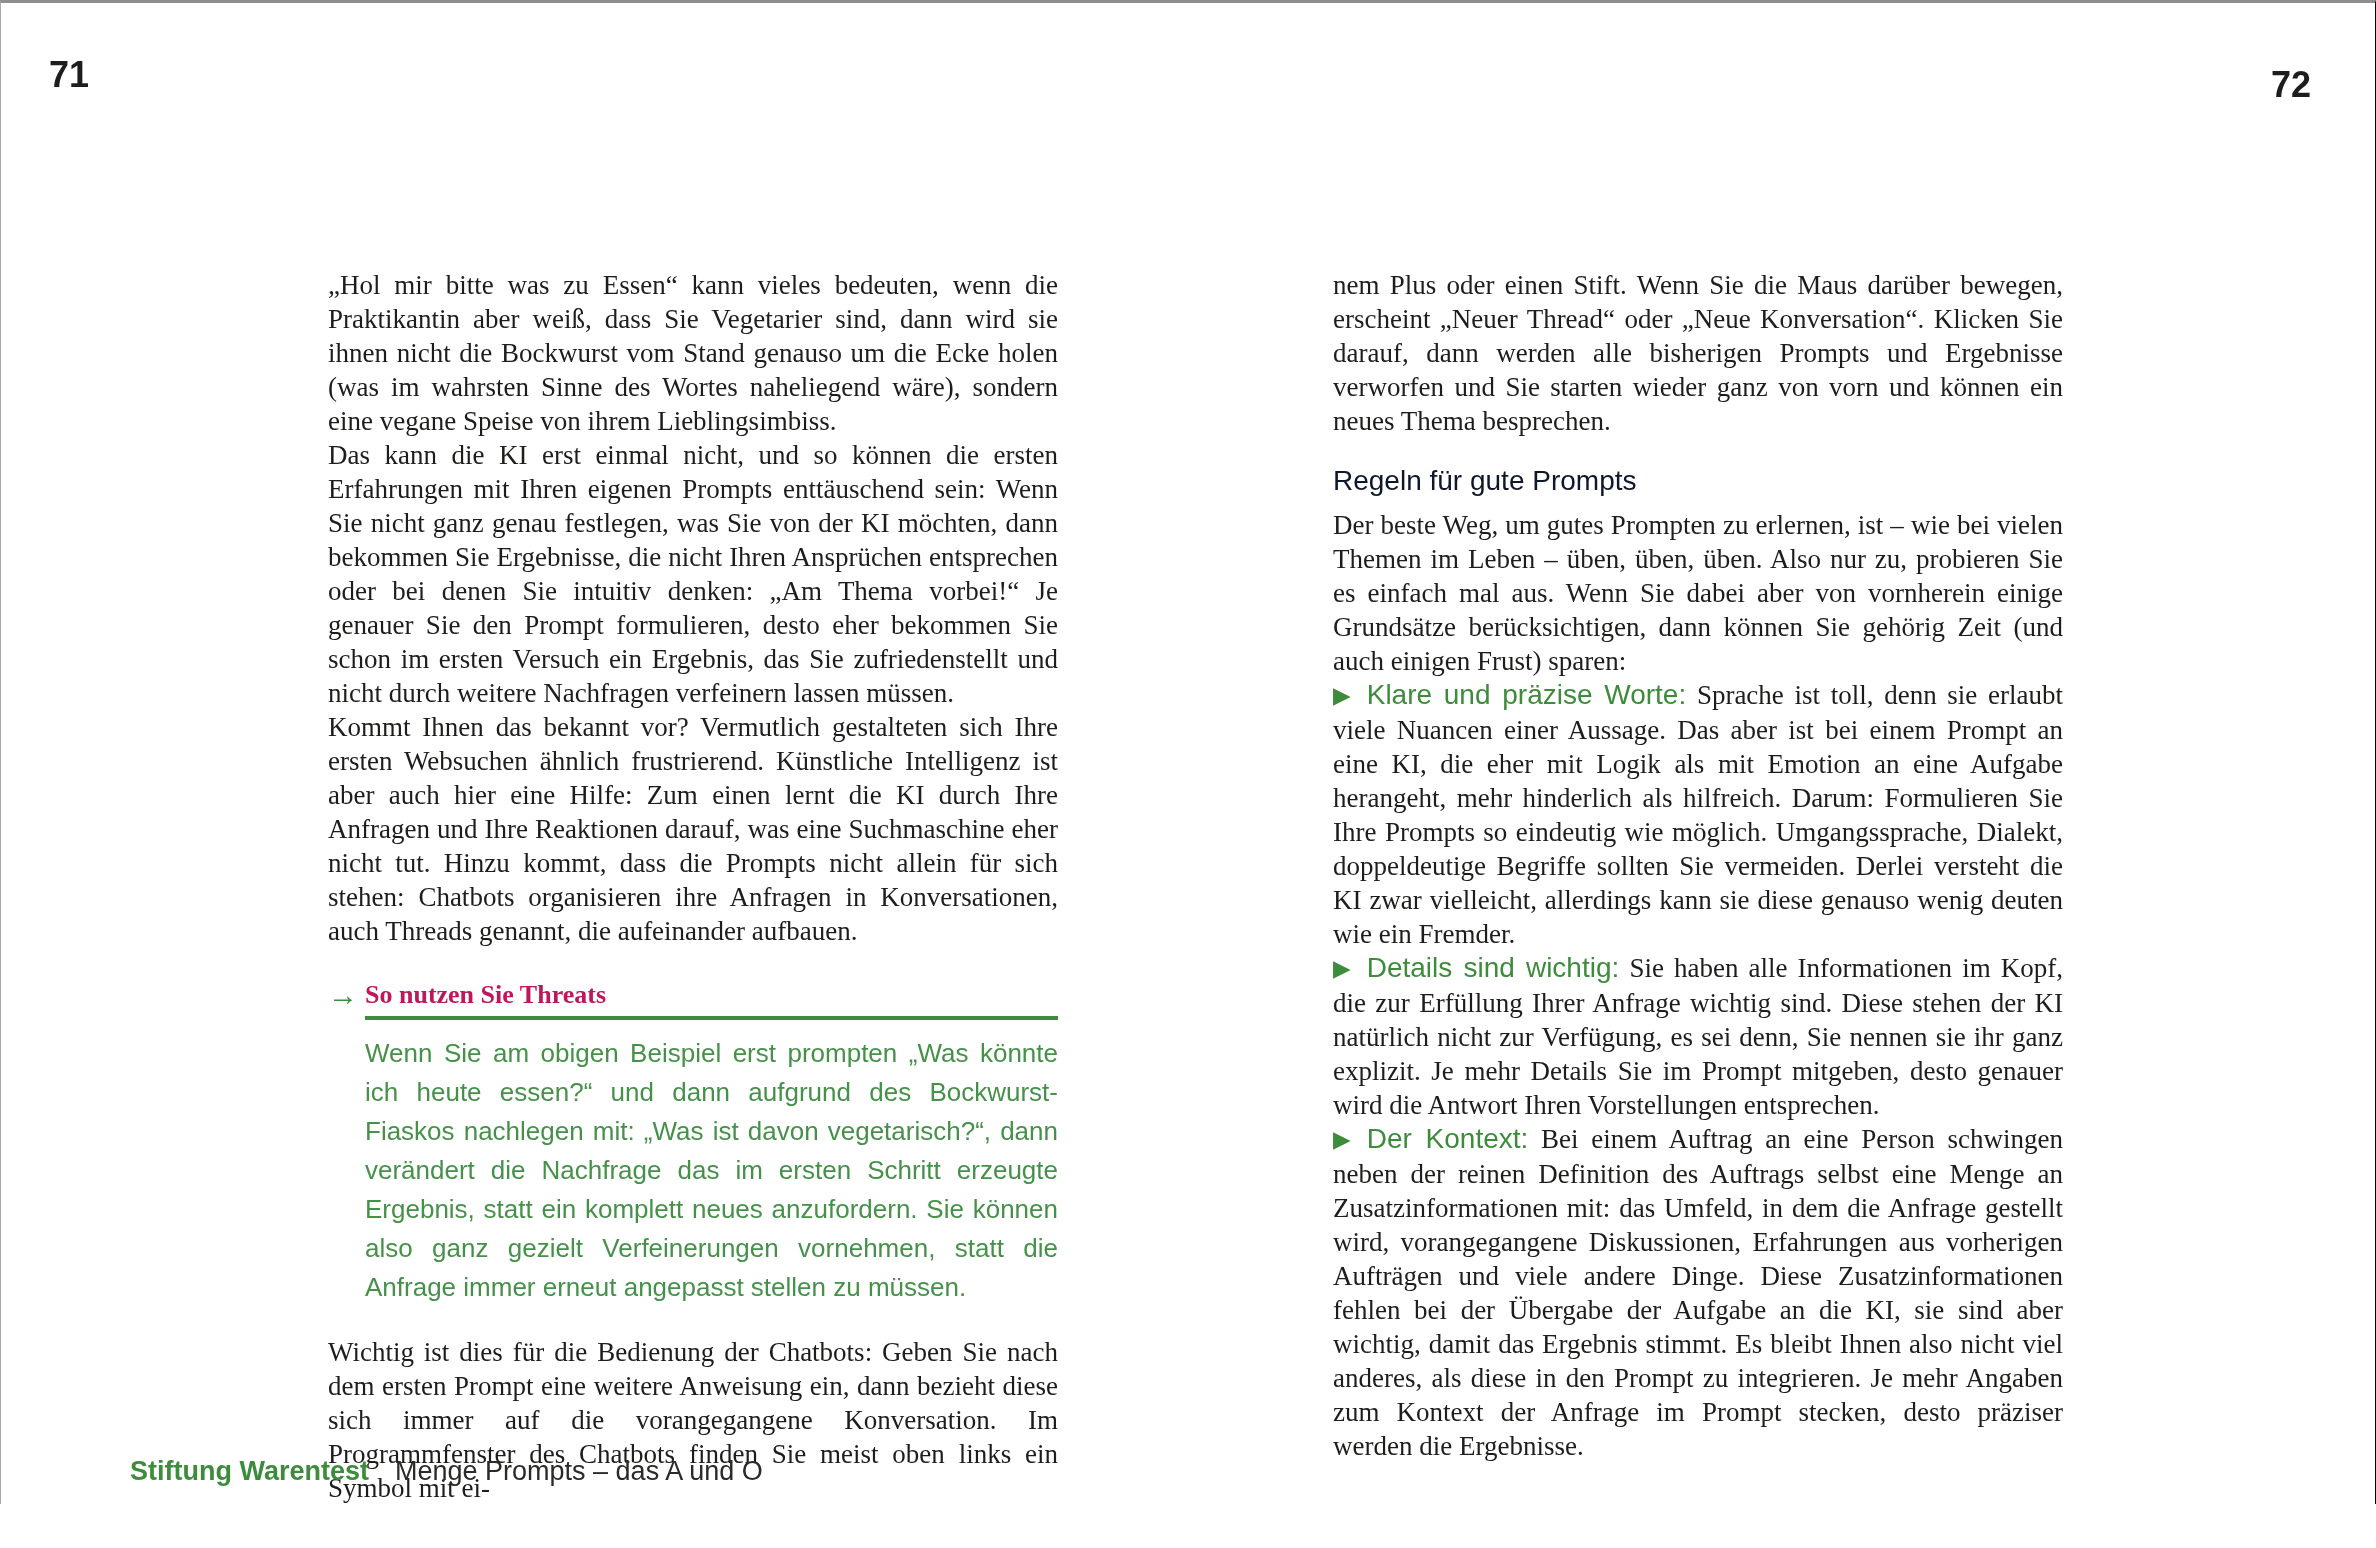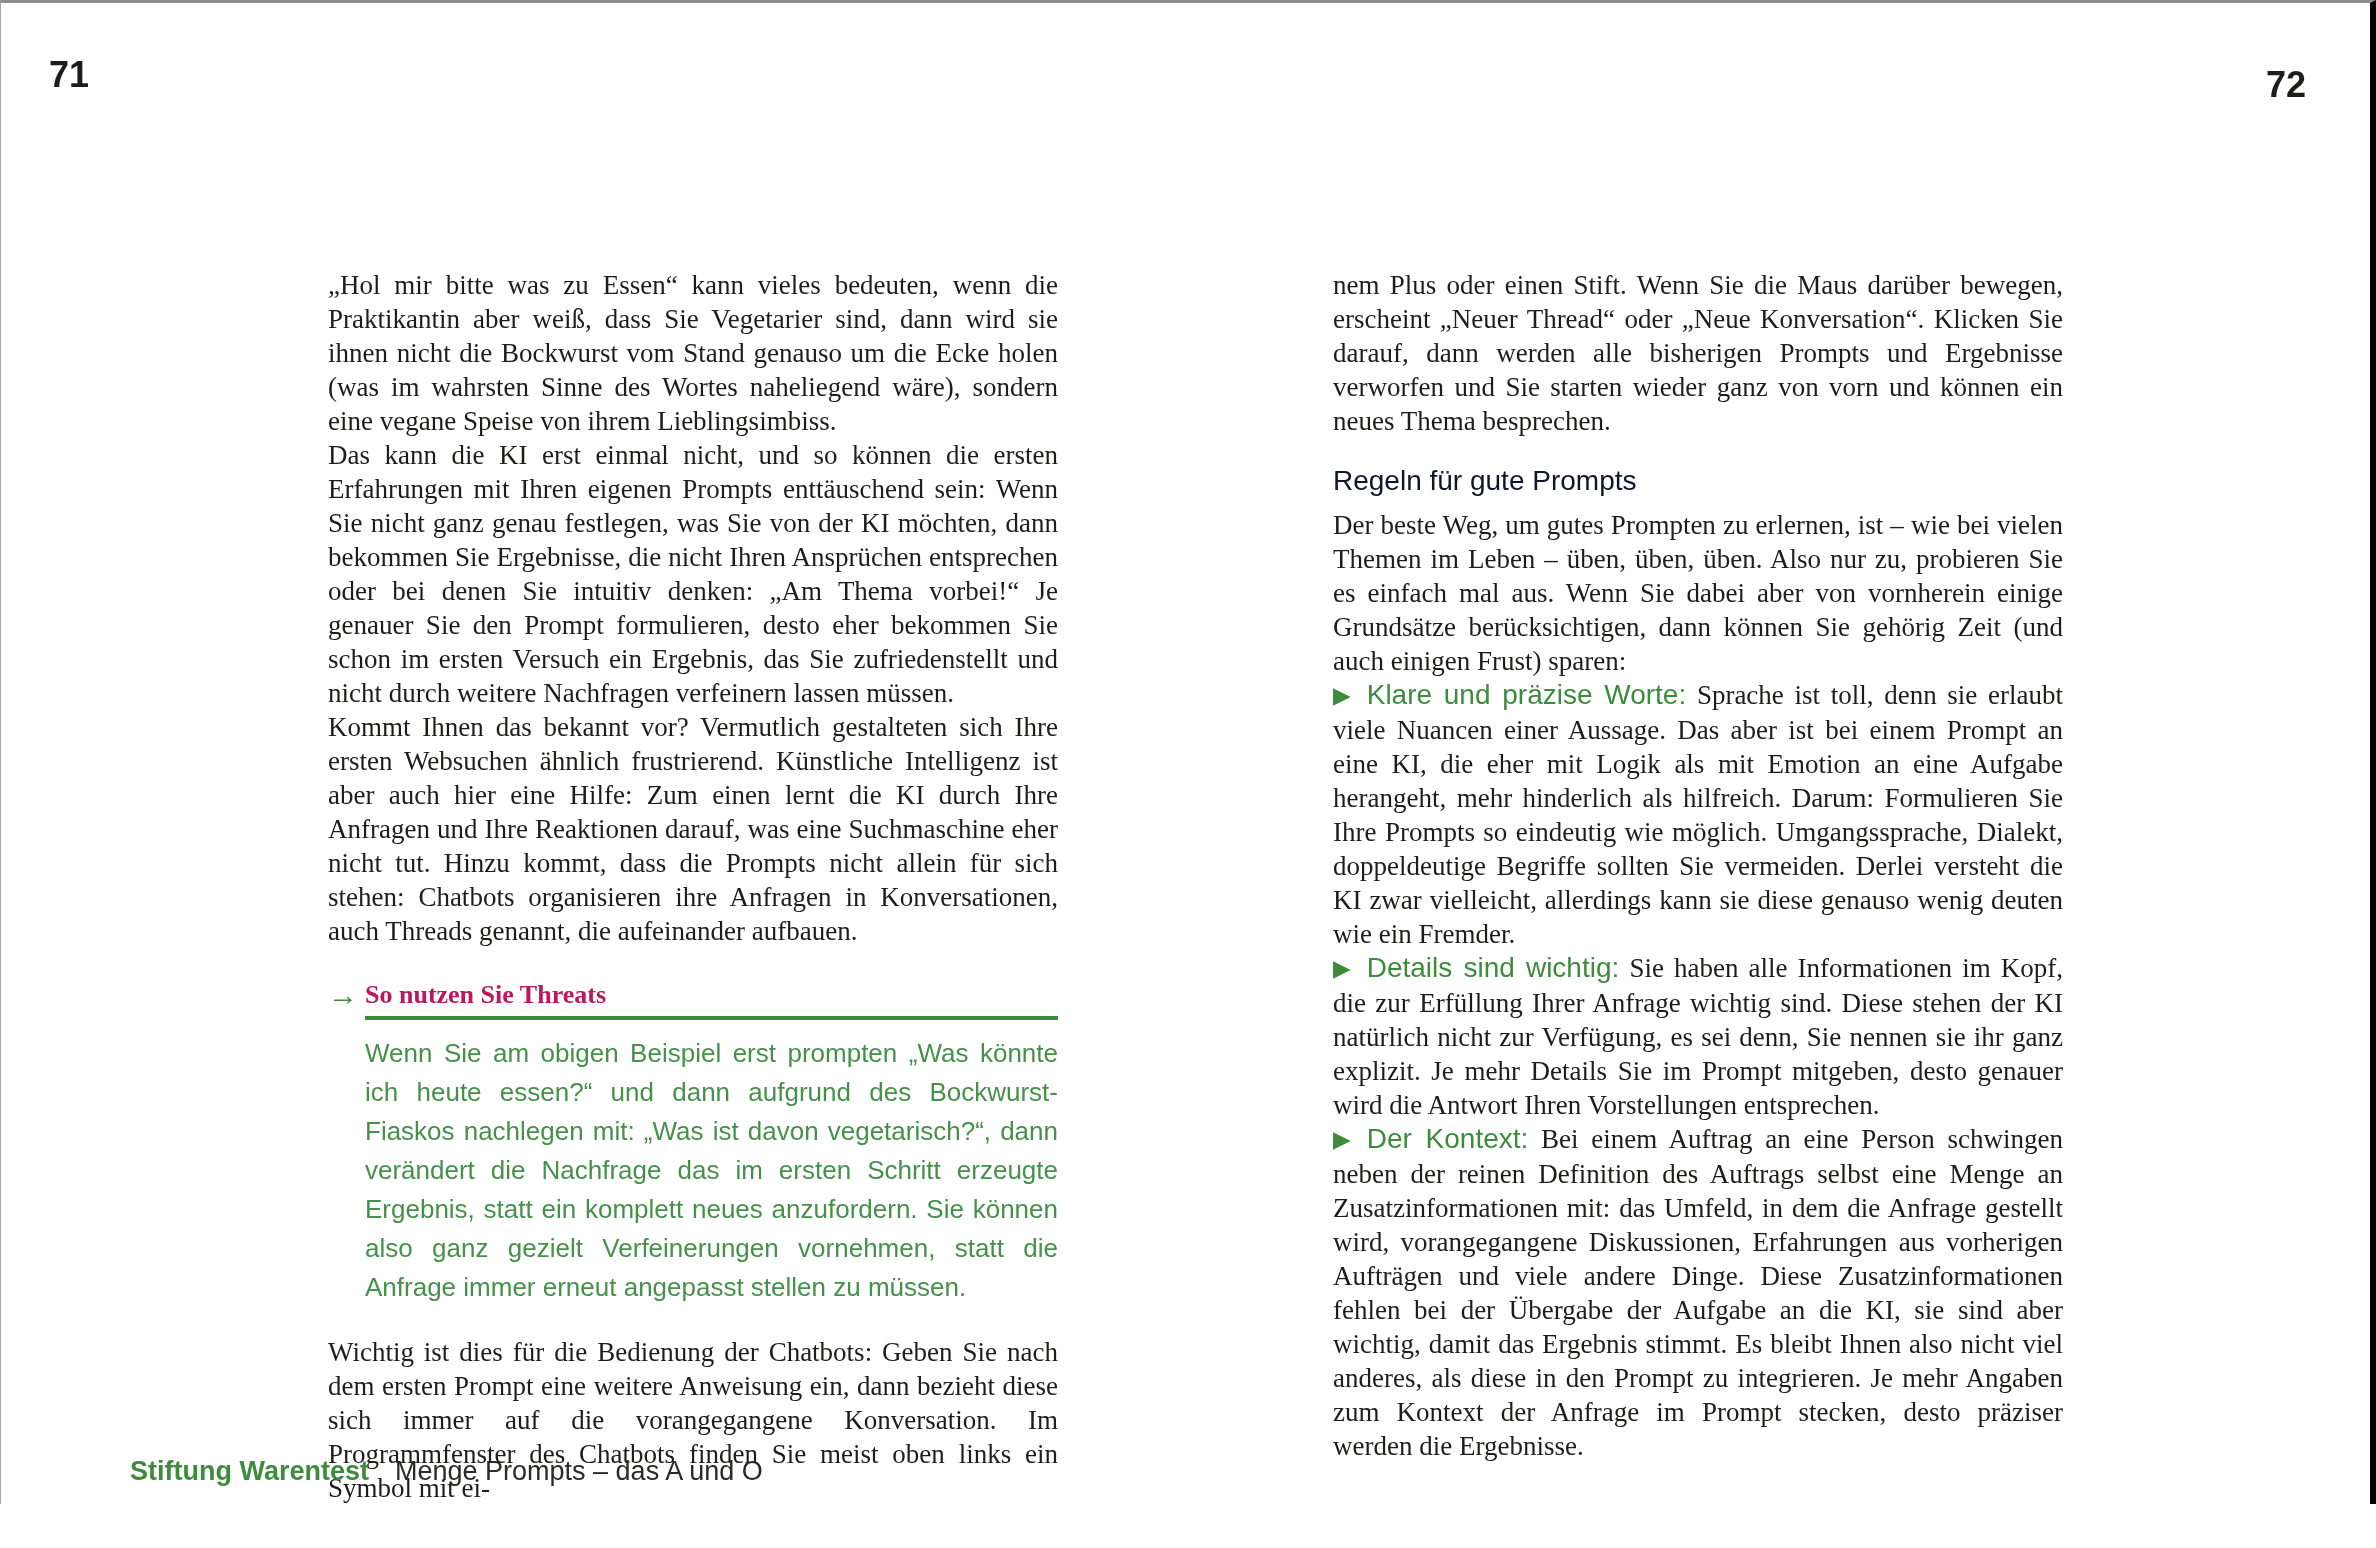--- a/index.html
+++ b/index.html
@@ -2,21 +2,21 @@
 <html lang="de"><head>
 <meta charset="utf-8">
 <style>
   html,body{margin:0;padding:0;background:#ffffff;}
   .canvas{
     position:relative;
     width:2376px;height:1504px;
     background:#ffffff;
     border-top:3px solid #8e8e8e;
     border-left:1px solid #a8a8a8;
-    border-right:6px solid #000000;
+    border-right:1px solid #000000;
     box-sizing:border-box;
     overflow:hidden;
     font-family:"Liberation Serif", serif;
     color:#1d1d1b;
   }
   .pagenum{
     position:absolute;
     font-family:"Liberation Sans", sans-serif;
     font-weight:bold;
     font-size:36px;

